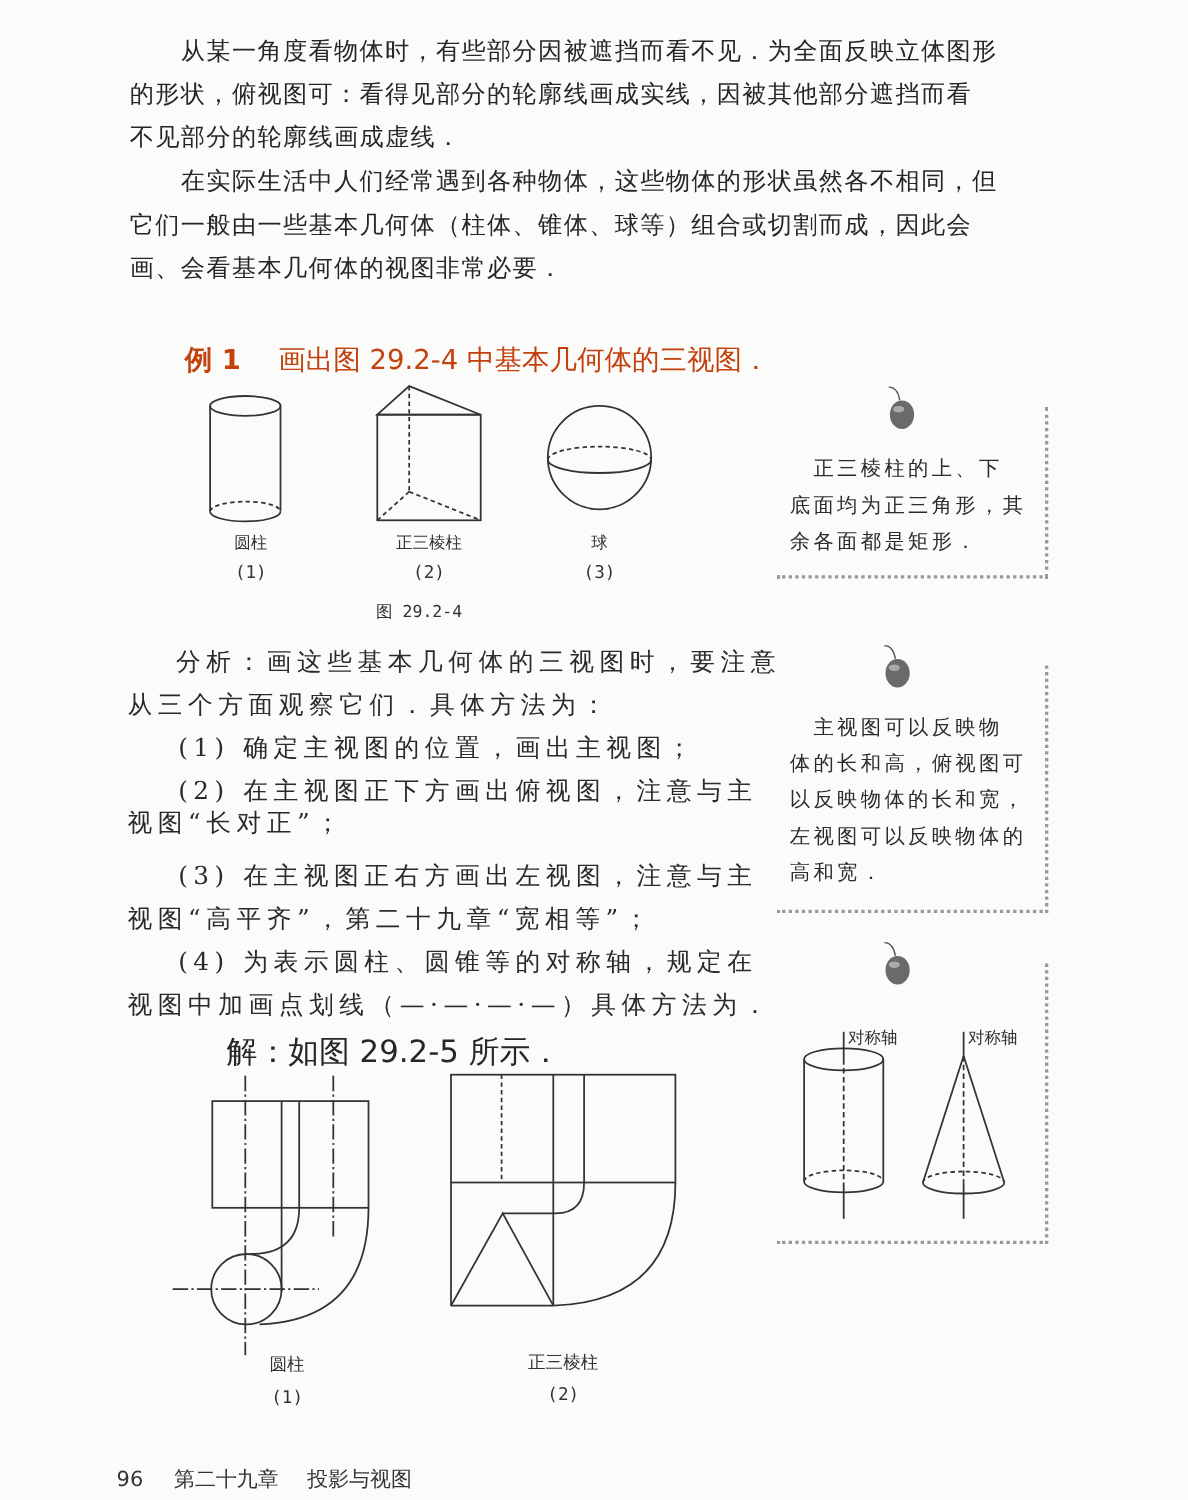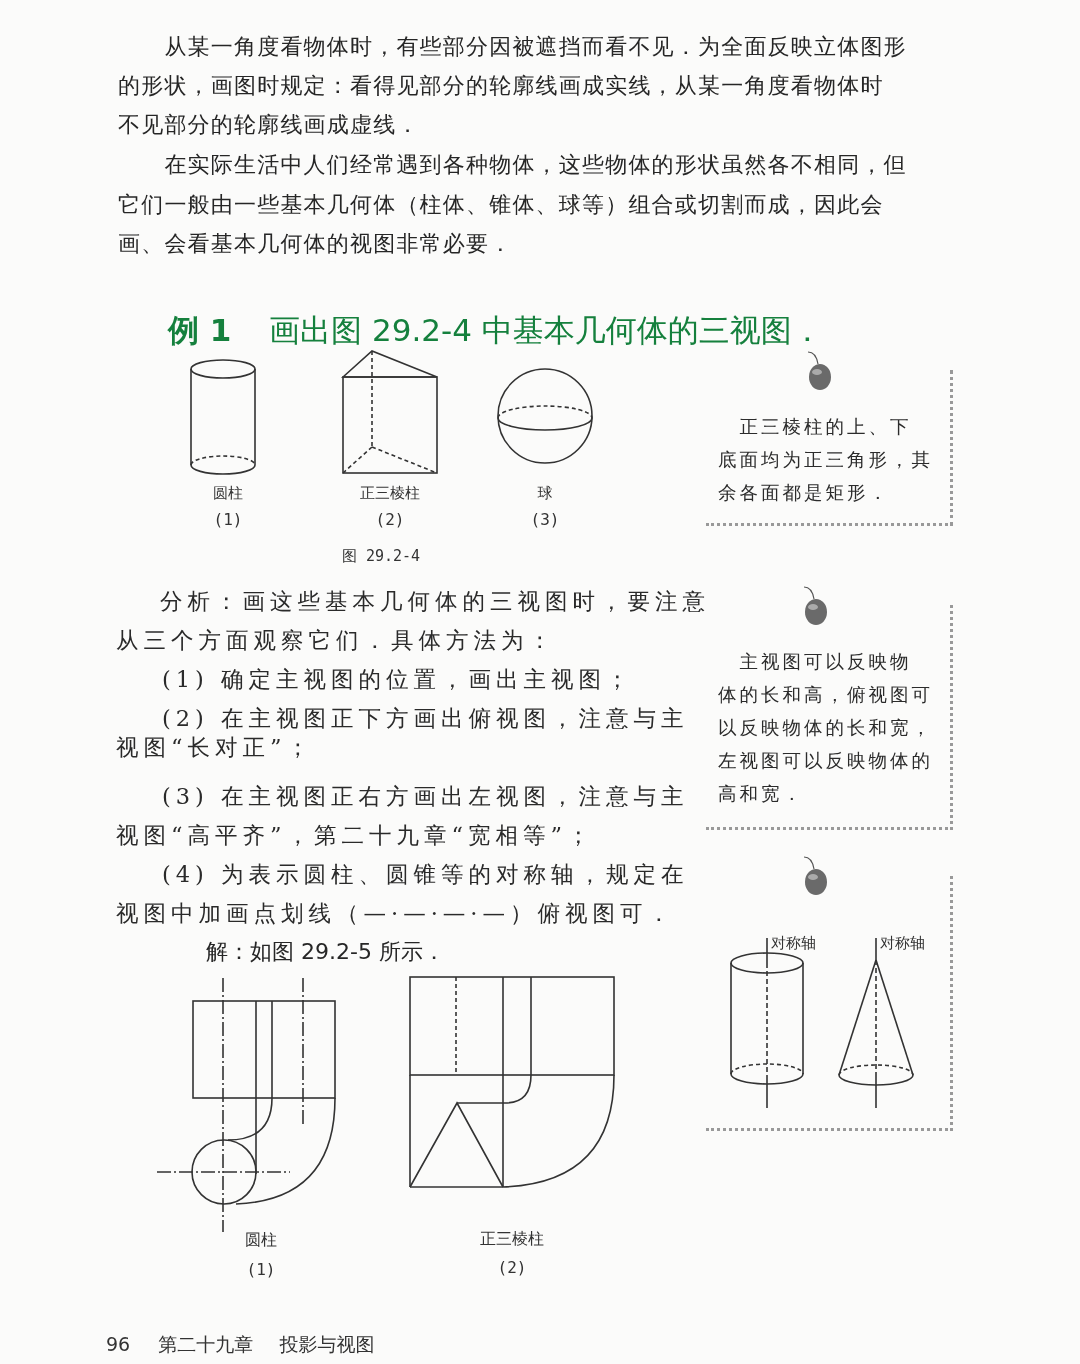--- a/index.html
+++ b/index.html
@@ -17,27 +17,27 @@
     position:absolute; border-right:3px dotted #999; border-bottom:3px dotted #999;
   }
   .side-text { position:absolute; font-size:18.5px; line-height:33px; letter-spacing:3px; color:#2b2b2b; font-family:"DejaVu Serif", serif; white-space:nowrap; }
   .mouse { position:absolute; }
   svg { position:absolute; overflow:visible; }
 </style>
 </head>
 <body>
 
 <div class="body-line" style="top:32px;">　　从某一角度看物体时，有些部分因被遮挡而看不见．为全面反映立体图形</div>
-<div class="body-line" style="top:71px;">的形状，画图时规定：看得见部分的轮廓线画成实线，从某一角度看物体时</div>
+<div class="body-line" style="top:71px;">的形状，俯视图可：看得见部分的轮廓线画成实线，因被其他部分遮挡而看</div>
 <div class="body-line" style="top:110px;">不见部分的轮廓线画成虚线．</div>
 <div class="body-line" style="top:150px;">　　在实际生活中人们经常遇到各种物体，这些物体的形状虽然各不相同，但</div>
 <div class="body-line" style="top:190px;">它们一般由一些基本几何体（柱体、锥体、球等）组合或切割而成，因此会</div>
 <div class="body-line" style="top:229px;">画、会看基本几何体的视图非常必要．</div>
 
-<div class="abs" style="left:168px; top:310px; font-size:31px; font-family:'DejaVu Sans',sans-serif; color:#15803d; white-space:nowrap;">
+<div class="abs" style="left:168px; top:310px; font-size:25px; font-family:'DejaVu Sans',sans-serif; color:#c2410c; white-space:nowrap;">
   <span style="font-weight:bold;">例 1</span>
   <span style="display:inline-block;width:18px;"></span>
   <span>画出图 29.2-4 中基本几何体的三视图．</span>
 </div>
 
 <svg style="left:0;top:0;" width="1080" height="1364" viewBox="0 0 1080 1364">
   <g fill="none" stroke="#333" stroke-width="1.6">
 
     <g>
       <ellipse cx="223" cy="369" rx="32" ry="9"></ellipse>
@@ -71,22 +71,22 @@
 <div class="caption" style="left:336px; top:547px; width:90px; font-family:'DejaVu Sans Mono',monospace;">图 29.2-4</div>
 
 <div class="mid-line" style="left:160px; top:586px;">分析：画这些基本几何体的三视图时，要注意</div>
 <div class="mid-line" style="left:116px; top:625px;">从三个方面观察它们．具体方法为：</div>
 <div class="mid-line" style="left:162px; top:664px;">(1) 确定主视图的位置，画出主视图；</div>
 <div class="mid-line" style="left:162px; top:703px;">(2) 在主视图正下方画出俯视图，注意与主</div>
 <div class="mid-line" style="left:116px; top:732px;text-align:right;">视图“长对正”；</div>
 <div class="mid-line" style="left:162px; top:781px;">(3) 在主视图正右方画出左视图，注意与主</div>
 <div class="mid-line" style="left:116px; top:820px;">视图“高平齐”，第二十九章“宽相等”；</div>
 <div class="mid-line" style="left:162px; top:859px;">(4) 为表示圆柱、圆锥等的对称轴，规定在</div>
-<div class="mid-line" style="left:116px; top:898px;">视图中加画点划线（—·—·—·—）俯视图可．</div>
-<div class="abs" style="left:206px; top:937px; font-size:22px; font-family:'DejaVu Sans',sans-serif; color:#262626; white-space:nowrap;">解：如图 29.2-5 所示．</div>
+<div class="mid-line" style="left:116px; top:898px;">视图中加画点划线（—·—·—·—）具体方法为．</div>
+<div class="abs" style="left:206px; top:937px; font-size:28px; font-family:'DejaVu Sans',sans-serif; color:#262626; white-space:nowrap;">解：如图 29.2-5 所示．</div>
 
 <svg style="left:0;top:0;" width="1080" height="1364" viewBox="0 0 1080 1364">
   <g fill="none" stroke="#333" stroke-width="1.6">
 
     <g>
       <rect x="193" y="1001" width="142" height="97"></rect>
       <line x1="256" y1="1001" x2="256" y2="1098"></line>
       <line x1="272" y1="1001" x2="272" y2="1098"></line>
       <line x1="256" y1="1098" x2="256" y2="1174"></line>
       <path d="M272 1098 Q272 1140 228 1140"></path>

